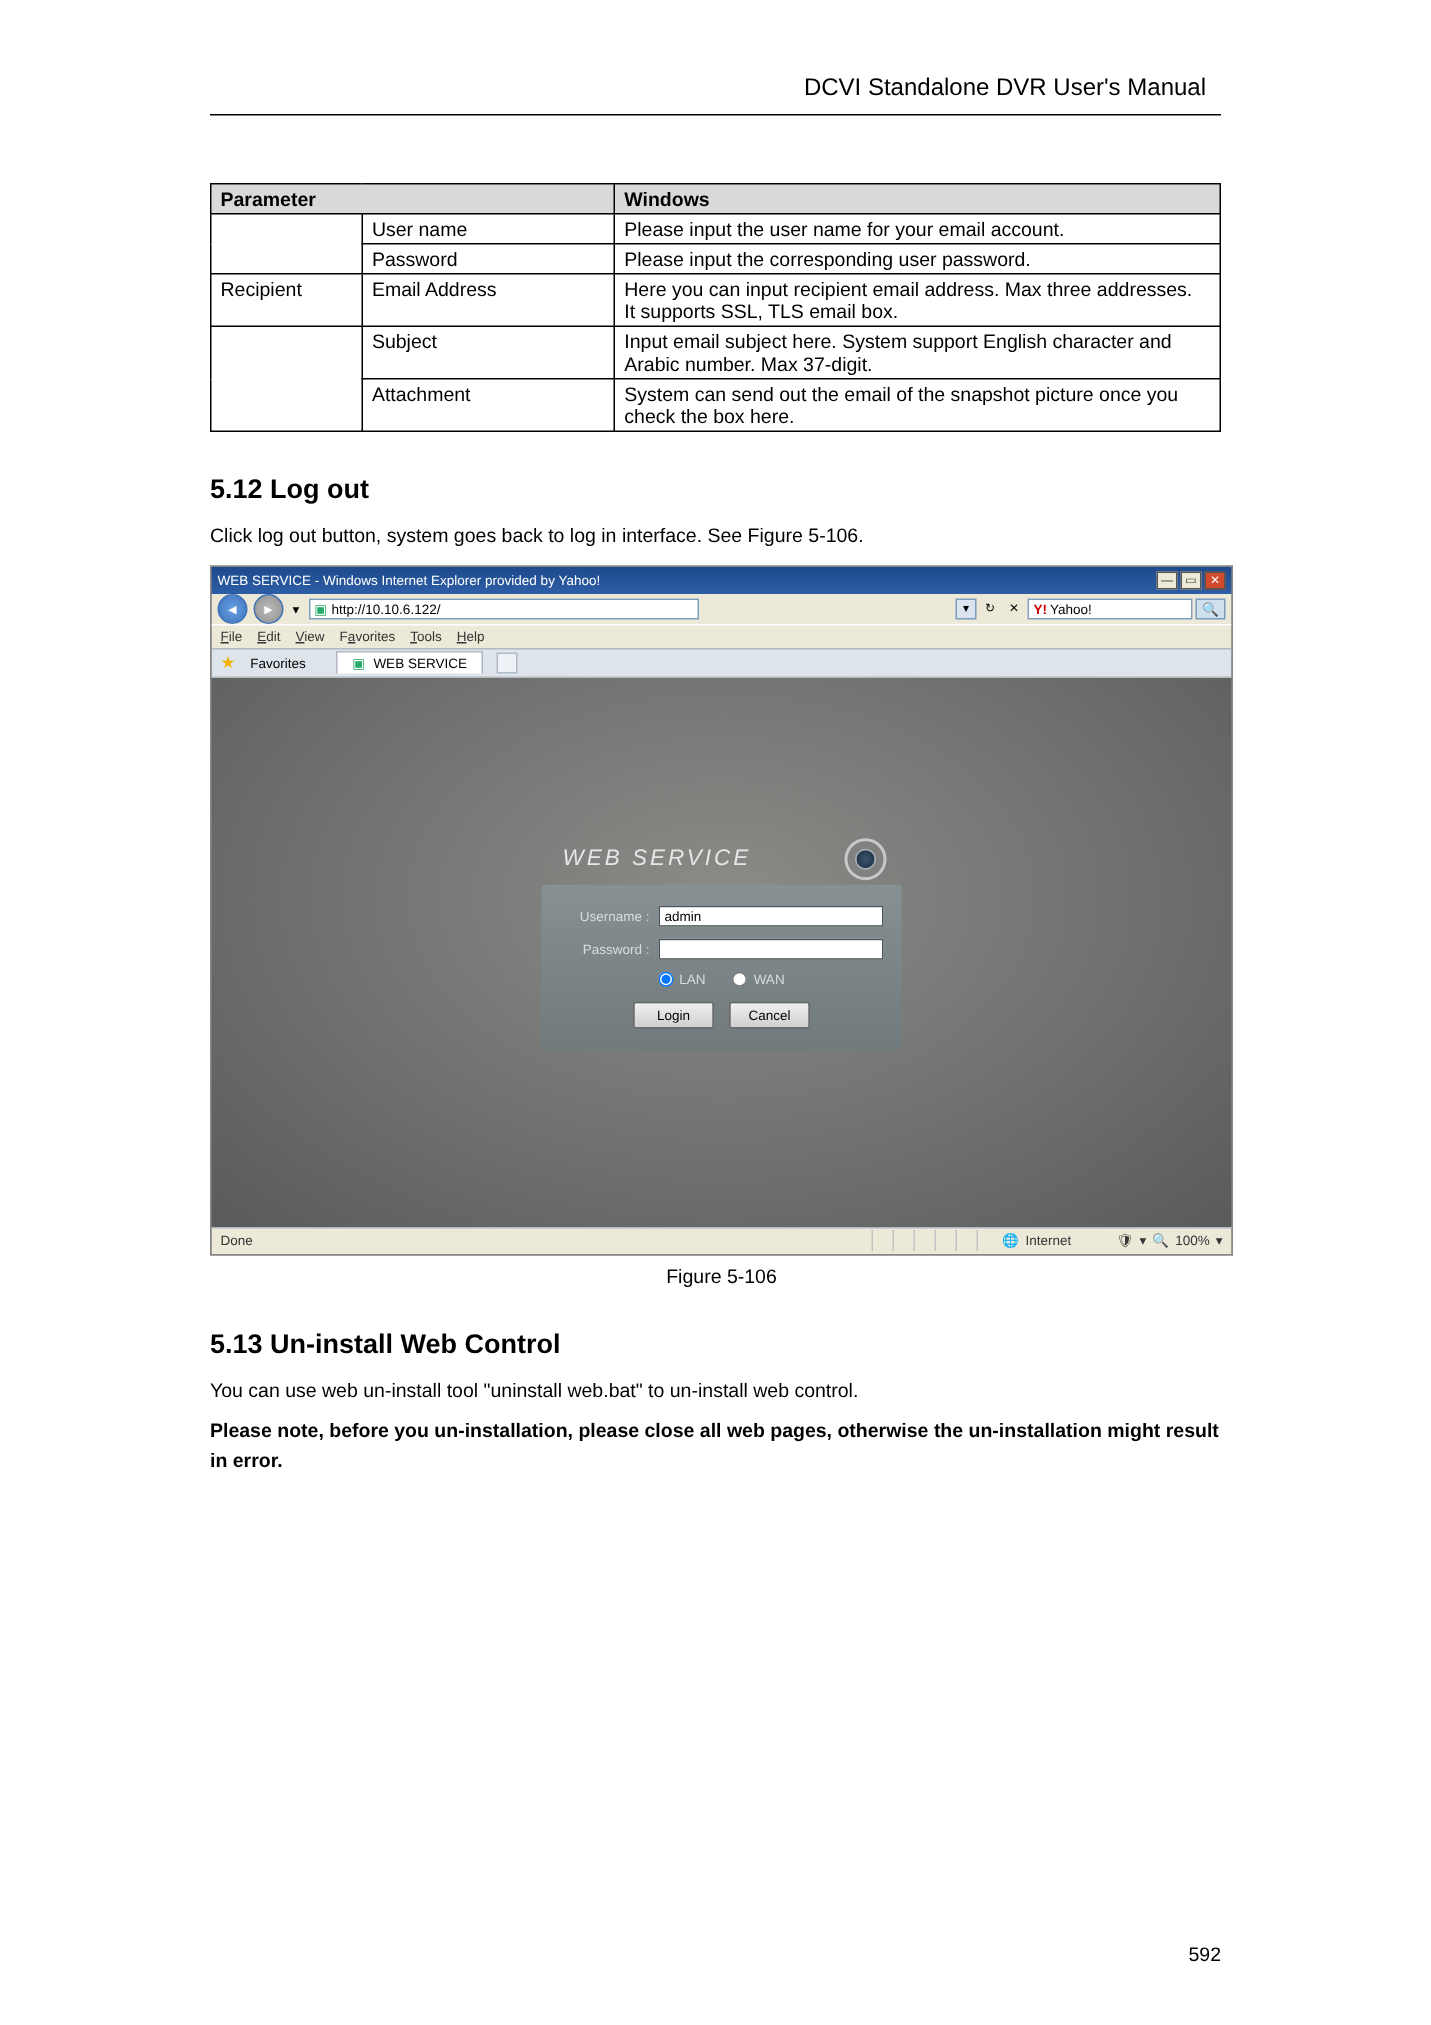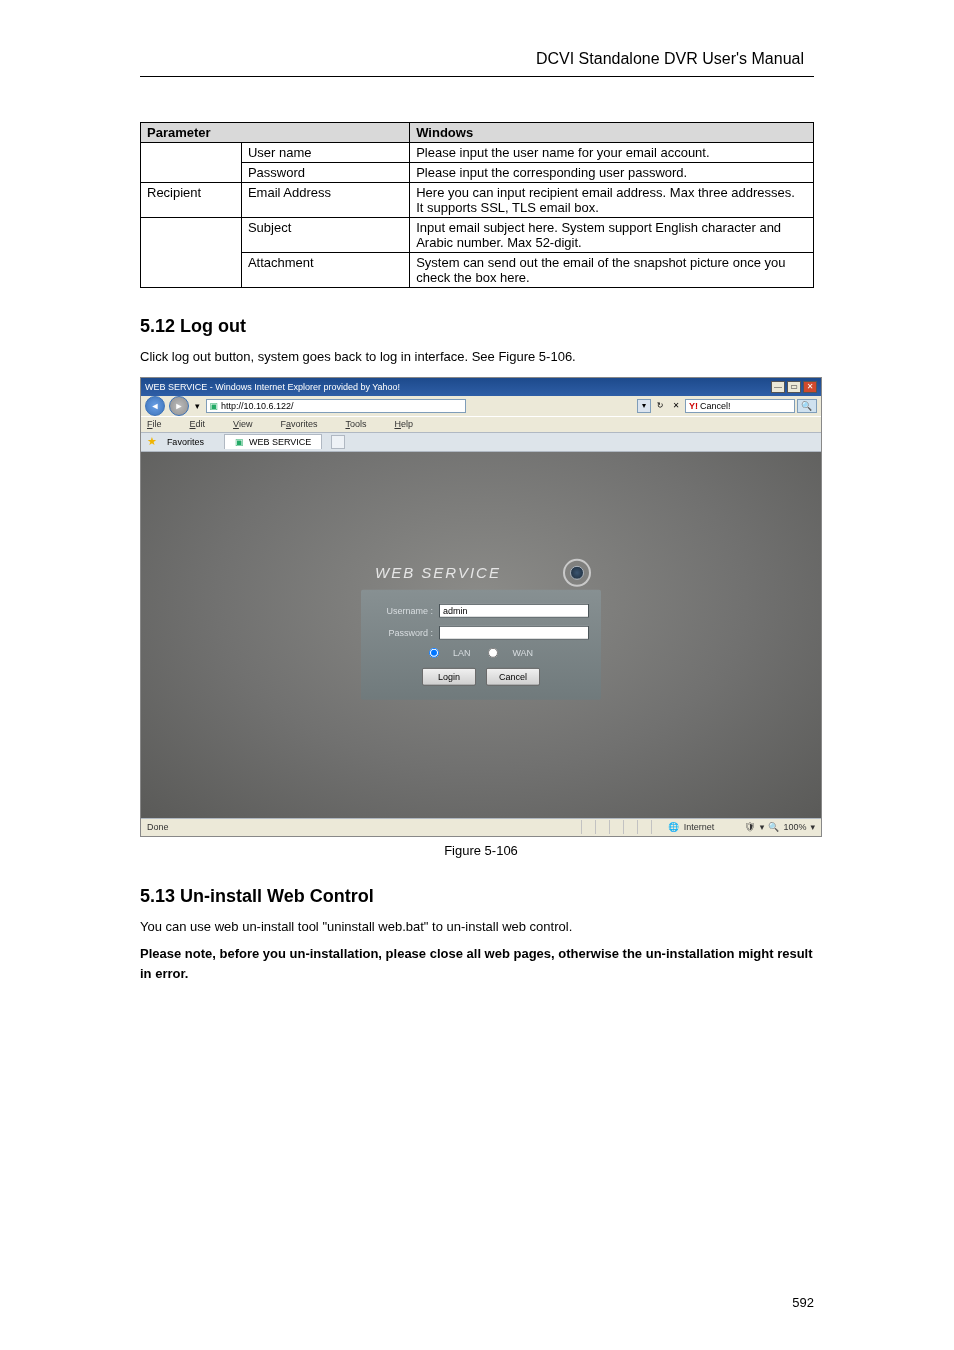--- a/index.html
+++ b/index.html
@@ -110,21 +110,21 @@
     }
     .addr-bar .spacer { flex:1; }
     .addr-bar .search-cluster { display:flex; align-items:center; gap:2px; }
     .addr-bar .dd { width:14px; height:14px; background:#dbe4ef; border:1px solid #7f9db9; display:inline-flex; align-items:center; justify-content:center; font-size:8px;}
     .addr-bar .pipe { width:14px; height:14px; background:#ece9d8; display:inline-flex; align-items:center; justify-content:center; font-size:8px;}
     .addr-bar .search-box { width:110px; height:14px; background:#fff; border:1px solid #7f9db9; display:flex; align-items:center; padding:0 3px;}
     .addr-bar .search-box .ylogo { color:#c00; font-weight:bold; margin-right:2px;}
     .addr-bar .mag { width:20px; height:14px; background:#cfe1ef; border:1px solid #7f9db9; display:inline-flex; align-items:center; justify-content:center;}
     .menu-bar {
       height: 16px; background:#ece9d8; font-size:9px;
-      display:flex; align-items:center; gap:28px; padding:0 6px; color:#333;
+      display:flex; align-items:center; gap:10px; padding:0 6px; color:#333;
       border-top:1px solid #fff;
     }
     .menu-bar span u { text-decoration: underline; }
     .fav-bar {
       height: 20px; background:#dde4ea; font-size:9px;
       display:flex; align-items:center; gap:10px; padding:0 6px;
       border-top:1px solid #b0b8c2; border-bottom:1px solid #b0b8c2;
     }
     .fav-bar .star { color:#f0b400; font-size:11px; }
     .fav-bar .tab {
@@ -157,21 +157,21 @@
       font-size:9px; color:#d8dde0;
       border-radius:2px;
     }
     .lf-row { display:flex; align-items:center; margin-bottom:8px; gap:6px; }
     .lf-row label { width:60px; text-align:right; }
     .lf-row input[type="text"], .lf-row input[type="password"] {
       flex:1; height:14px; font-size:9px; background:#fff;
       border:1px solid #4a5458; padding:0 3px;
     }
     .lf-radio { display:flex; justify-content:center; gap:18px; margin:6px 0 10px; font-size:9px; }
-    .lf-radio label { display:flex; align-items:center; gap:14px; }
+    .lf-radio label { display:flex; align-items:center; gap:4px; }
     .lf-radio input { width:10px; height:10px; }
     .lf-buttons { display:flex; justify-content:center; gap:10px; }
     .lf-buttons button {
       width:54px; height:18px; font-size:9px;
       background:linear-gradient(#f0f0f0,#cfcfcf);
       border:1px solid #6a6a6a; border-radius:2px;
     }
     .status-bar {
       position:absolute; bottom:0; left:0; right:0; height:18px;
       background:#ece9d8; border-top:1px solid #b0b8c2;
@@ -218,21 +218,21 @@
     <tr>
       <td class="col1">Recipient</td>
       <td class="col2">Email Address</td>
       <td class="col3" style="white-space:pre-line">Here you can input recipient email address. Max three addresses.
 It supports SSL, TLS email box.</td>
     </tr>
 
     <tr>
       <td class="col1" rowspan="2"></td>
       <td class="col2">Subject</td>
-      <td class="col3">Input email subject here. System support English character and Arabic number. Max 52-digit.</td>
+      <td class="col3">Input email subject here. System support English character and Arabic number. Max 37-digit.</td>
     </tr>
     <tr>
       <td class="col2">Attachment</td>
       <td class="col3">System can send out the email of the snapshot picture once you check the box here.</td>
     </tr>
   </tbody>
     </table>
 
   <div class="section-heading">5.12  Log out</div>
   <div class="body-text">Click log out button, system goes back to log in interface. See Figure 5-106.</div>
@@ -255,21 +255,21 @@
           <span style="color:#2a6; margin-right:3px;">▣</span>
           <span>http://10.10.6.122/</span>
         </span>
         <span class="spacer"></span>
         <span class="search-cluster">
           <span class="dd">▾</span>
           <span class="pipe">↻</span>
           <span class="pipe">✕</span>
           <span class="search-box">
             <span class="ylogo">Y!</span>
-            <span>Cancel!</span>
+            <span>Yahoo!</span>
           </span>
           <span class="mag">🔍</span>
         </span>
       </div>
       <div class="menu-bar">
         <span><u>F</u>ile</span>
         <span><u>E</u>dit</span>
         <span><u>V</u>iew</span>
         <span>F<u>a</u>vorites</span>
         <span><u>T</u>ools</span>

